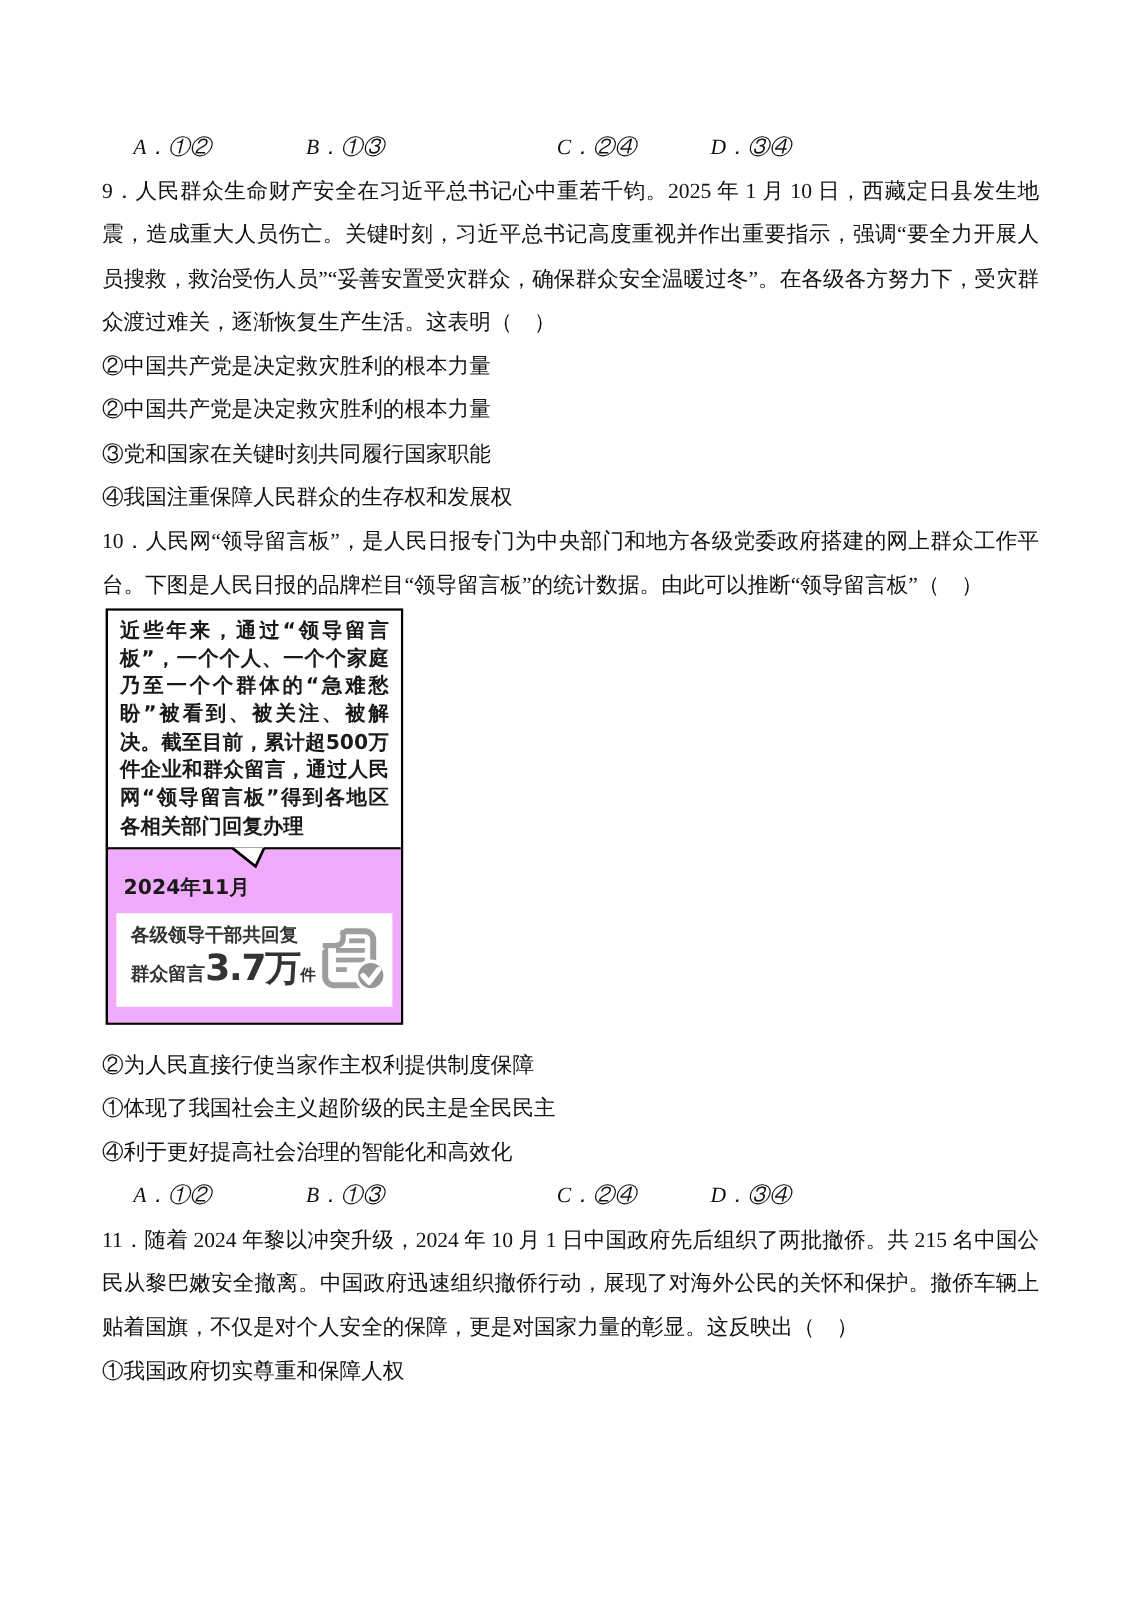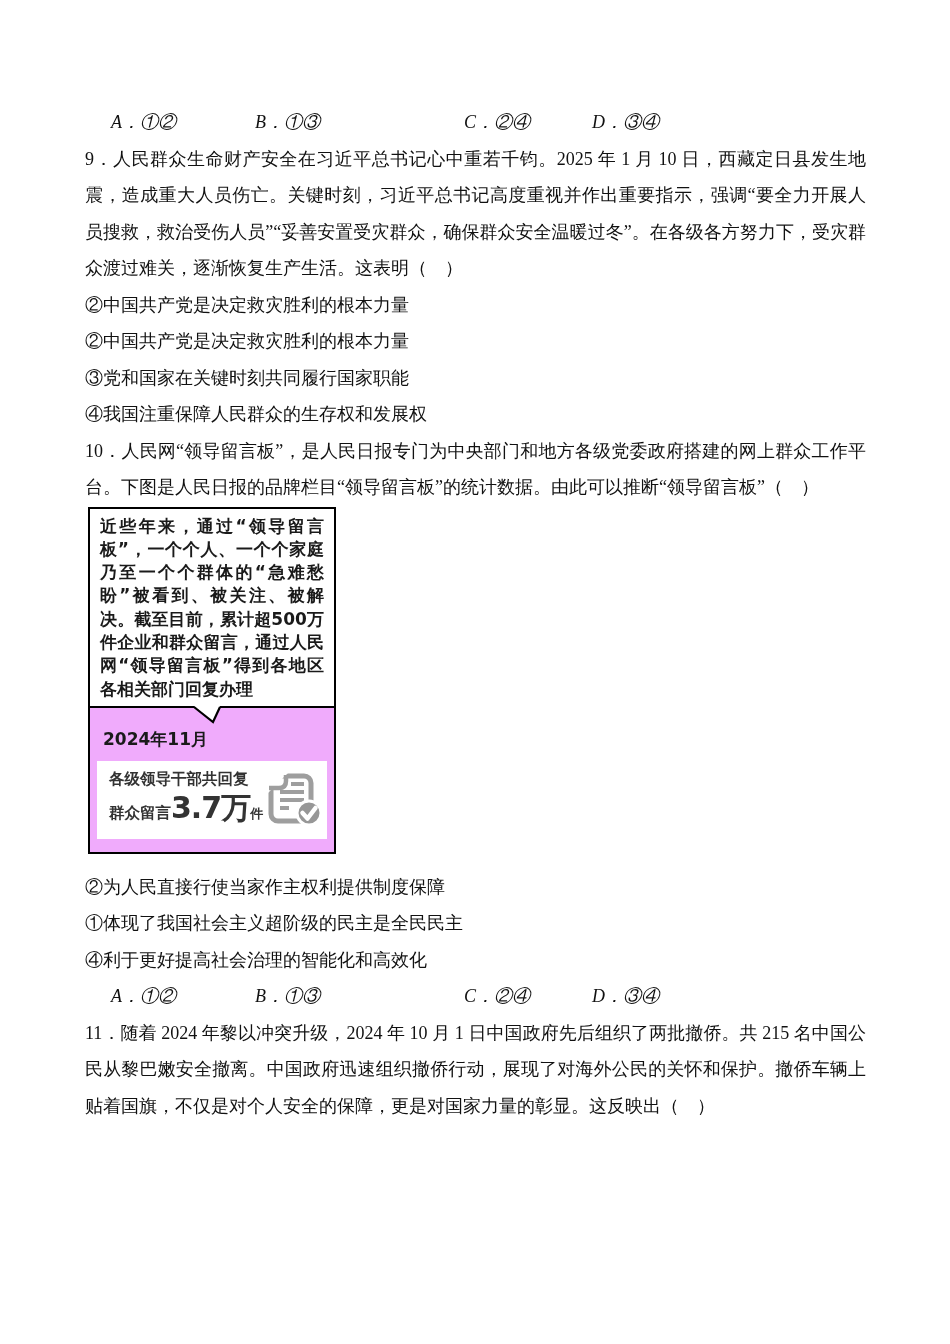--- a/index.html
+++ b/index.html
@@ -161,14 +161,15 @@
   <p class="para oneline">①体现了我国社会主义超阶级的民主是全民民主</p>
   <p class="para oneline">④利于更好提高社会治理的智能化和高效化</p>
   <div class="choices">
     <span class="choice c0">A．①②</span>
     <span class="choice c1">B．①③</span>
     <span class="choice c2">C．②④</span>
     <span class="choice c3">D．③④</span>
   </div>
 
   <p class="para">11．随着 2024 年黎以冲突升级，2024 年 10 月 1 日中国政府先后组织了两批撤侨。共 215 名中国公民从黎巴嫩安全撤离。中国政府迅速组织撤侨行动，展现了对海外公民的关怀和保护。撤侨车辆上贴着国旗，不仅是对个人安全的保障，更是对国家力量的彰显。这反映出（　）</p>
+  <p class="para oneline">①我国政府切实尊重和保障人权</p>
 
 </div>
 
 </body></html>

